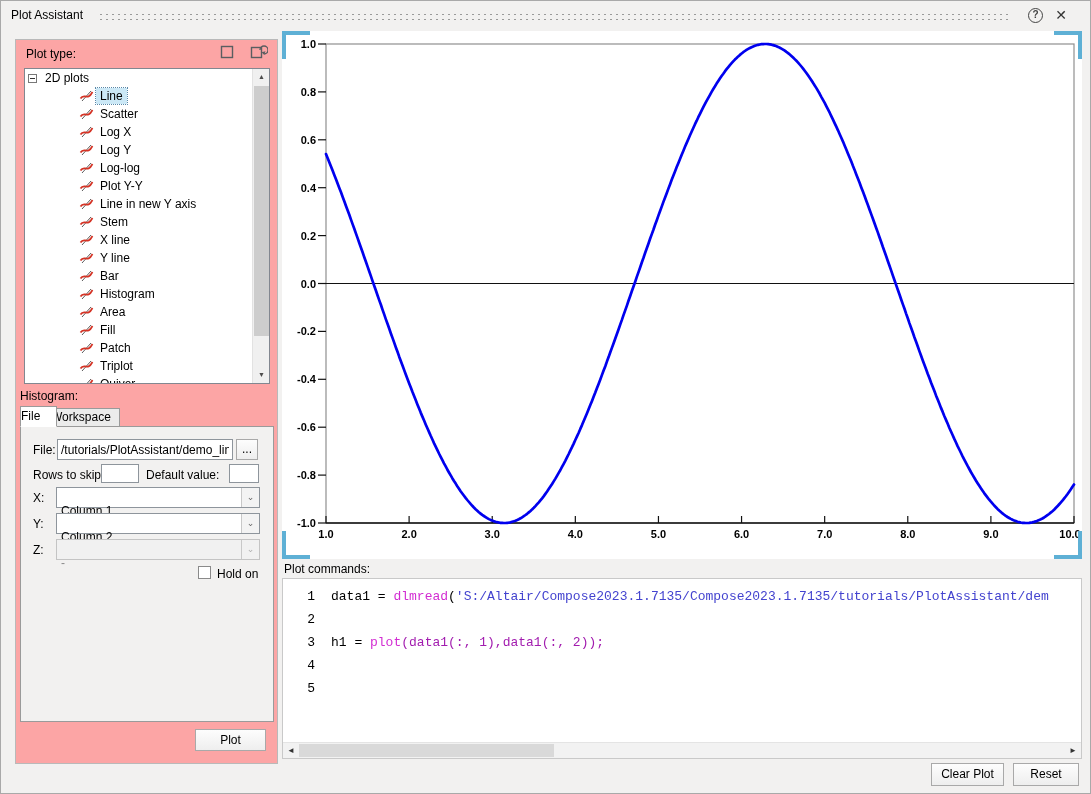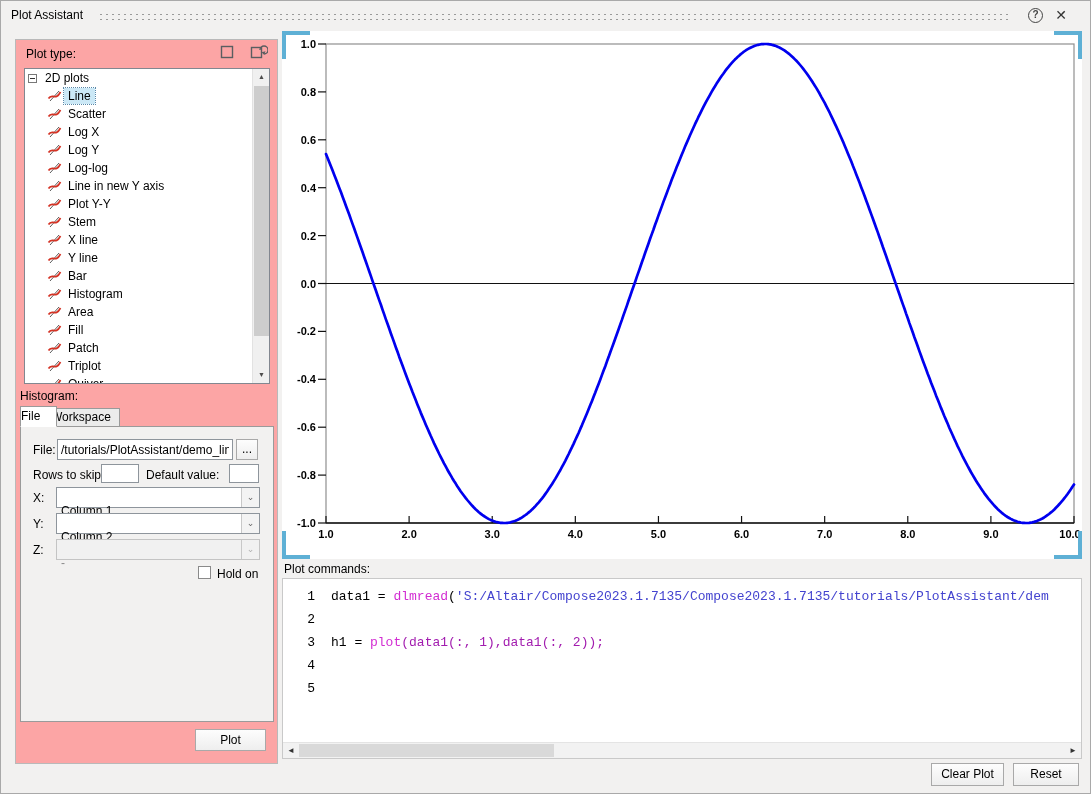--- a/index.html
+++ b/index.html
@@ -29,21 +29,21 @@
   .icon-btn.sq { left:200px; }
   .icon-btn.rf { left:232px; }
 
   .tree { position:absolute; left:8px; top:28px; width:246px; height:316px;
     background:#fff; border:1px solid #828790; overflow:hidden; }
   .tree-rows { position:absolute; left:0; top:0; right:17px; bottom:0; overflow:hidden; }
   .tree-row { height:18px; display:flex; align-items:center; white-space:nowrap; }
   .tree-row .expander { width:9px; height:9px; border:1px solid #787878; background:#fff;
     margin-left:3px; position:relative; flex:0 0 auto; }
   .tree-row .expander::after { content:""; position:absolute; left:1px; right:1px; top:3px; height:1px; background:#333; }
-  .tree-row.child { padding-left:22px; }
+  .tree-row.child { padding-left:54px; }
   .tree-row .ticon { width:15px; height:14px; margin-right:2px; flex:0 0 auto; }
   .tree-row .tlabel { padding:1px 4px; }
   .tree-row.selected .tlabel { background:#cbe8f6; outline:1px dotted #5a88a8; }
   .tree-sb { position:absolute; right:0; top:0; width:17px; bottom:0; background:#f0f0f0; border-left:1px solid #e2e2e2; }
   .tree-sb .sb-btn { position:absolute; left:0; width:17px; height:16px; font-size:7px; color:#4d4d4d;
     text-align:center; line-height:16px; background:#f0f0f0; }
   .tree-sb .up { top:0; } .tree-sb .down { bottom:0; }
   .tree-sb .thumb { position:absolute; left:1px; width:15px; top:17px; height:250px; background:#cdcdcd; }
 
   .variables-label { position:absolute; left:4px; top:349px; }
@@ -161,28 +161,28 @@
               <line x1="3" y1="12" x2="12" y2="2" stroke="#4a4a4a" stroke-width="0.9"></line>
               <path d="M1.5 9.5 C5 3.5, 8.5 12.5, 13.5 3" fill="none" stroke="#d43325" stroke-width="1.7"></path>
             </svg>
             <span class="tlabel">Log-log</span>
           </div>
           <div class="tree-row child">
             <svg class="ticon" viewBox="0 0 15 14">
               <line x1="3" y1="12" x2="12" y2="2" stroke="#4a4a4a" stroke-width="0.9"></line>
               <path d="M1.5 9.5 C5 3.5, 8.5 12.5, 13.5 3" fill="none" stroke="#d43325" stroke-width="1.7"></path>
             </svg>
+            <span class="tlabel">Plot Y-Y</span>
+          </div>
+          <div class="tree-row child">
+            <svg class="ticon" viewBox="0 0 15 14">
+              <line x1="3" y1="12" x2="12" y2="2" stroke="#4a4a4a" stroke-width="0.9"></line>
+              <path d="M1.5 9.5 C5 3.5, 8.5 12.5, 13.5 3" fill="none" stroke="#d43325" stroke-width="1.7"></path>
+            </svg>
             <span class="tlabel">Line in new Y axis</span>
-          </div>
-          <div class="tree-row child">
-            <svg class="ticon" viewBox="0 0 15 14">
-              <line x1="3" y1="12" x2="12" y2="2" stroke="#4a4a4a" stroke-width="0.9"></line>
-              <path d="M1.5 9.5 C5 3.5, 8.5 12.5, 13.5 3" fill="none" stroke="#d43325" stroke-width="1.7"></path>
-            </svg>
-            <span class="tlabel">Plot Y-Y</span>
           </div>
           <div class="tree-row child">
             <svg class="ticon" viewBox="0 0 15 14">
               <line x1="3" y1="12" x2="12" y2="2" stroke="#4a4a4a" stroke-width="0.9"></line>
               <path d="M1.5 9.5 C5 3.5, 8.5 12.5, 13.5 3" fill="none" stroke="#d43325" stroke-width="1.7"></path>
             </svg>
             <span class="tlabel">Stem</span>
           </div>
           <div class="tree-row child">
             <svg class="ticon" viewBox="0 0 15 14">

